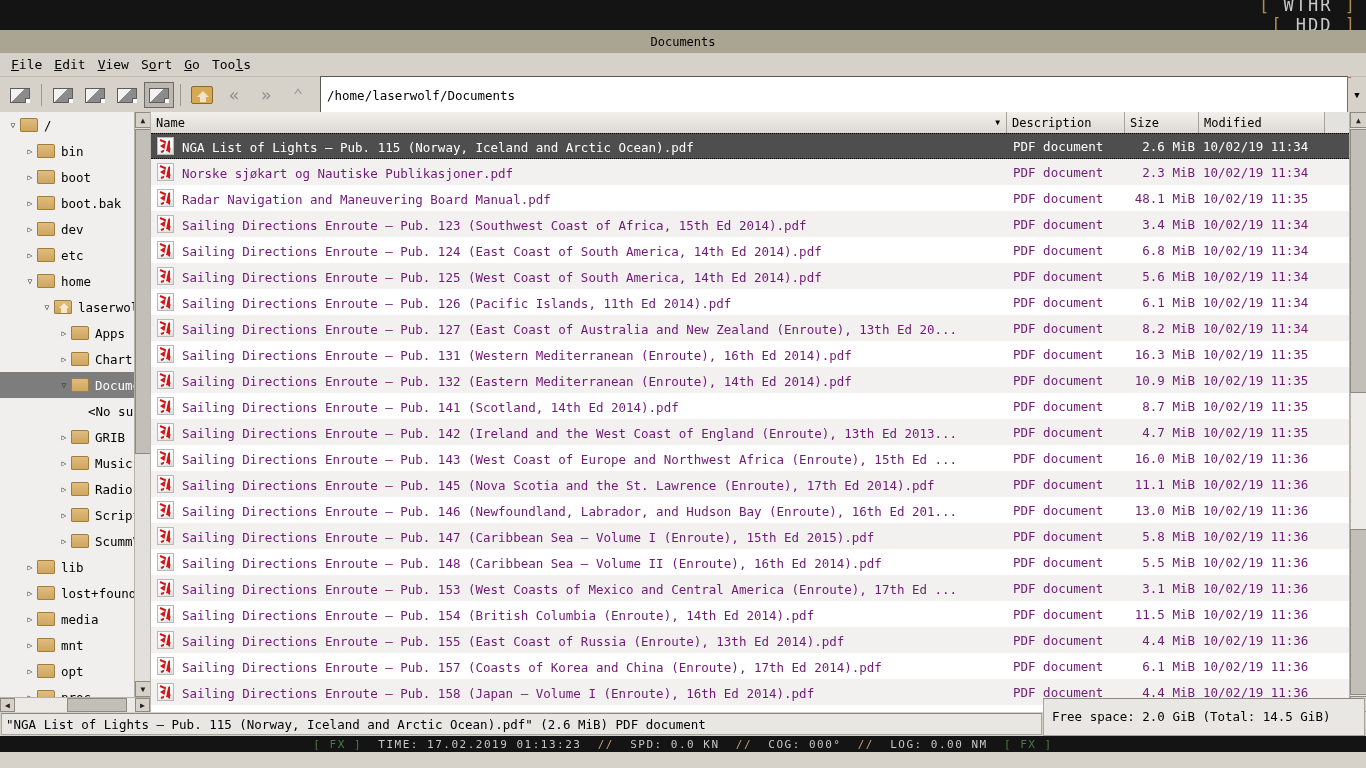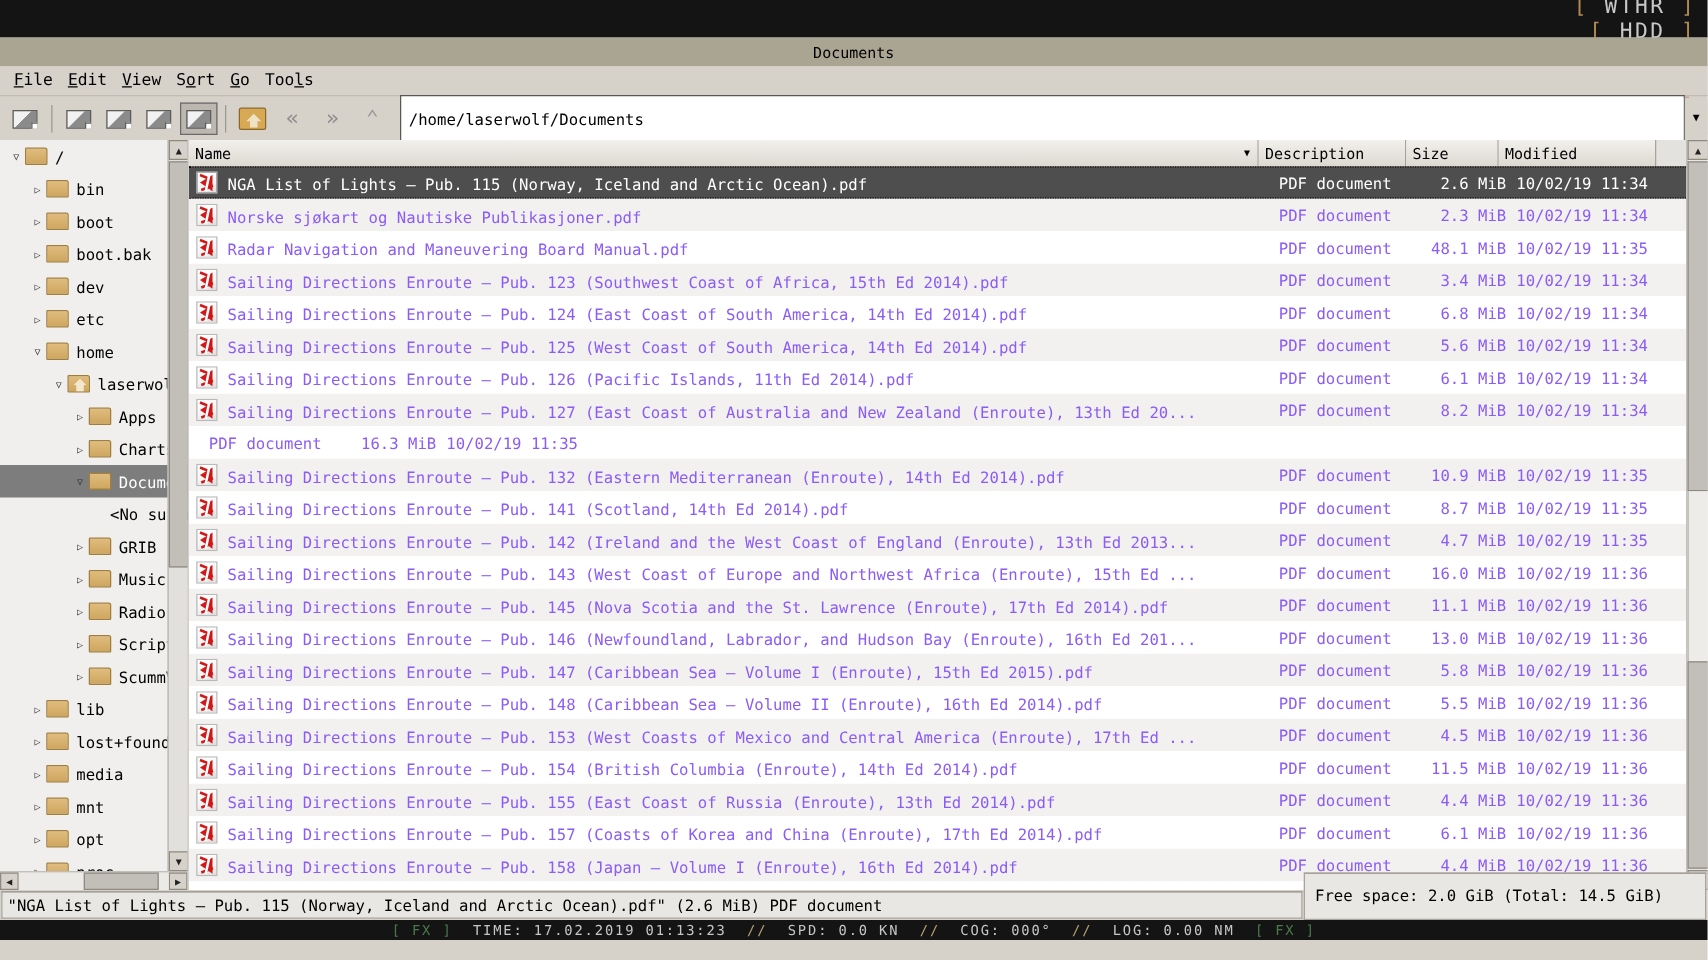--- a/index.html
+++ b/index.html
@@ -174,29 +174,29 @@
     padding-left:5px;cursor:pointer;
     background:linear-gradient(180deg,#f2f0ec 0%,#ddd9d2 100%);
   }
   .hcell .sortarrow{margin-left:auto;margin-right:6px;font-size:8px;}
   .c-name{width:856px;}
   .c-desc{width:118px;}
   .c-size{width:74px;}
   .c-mod{width:126px;}
   .rows{position:absolute;left:0;top:21px;right:17px;bottom:0;overflow:hidden;}
   .frow{
-    display:flex;height:26px;align-items:center;font-size:12.5px;color:#8b5cf6;
+    display:flex;height:26px;align-items:center;font-size:12.5px;color:#701a75;
     cursor:pointer;box-sizing:border-box;
     font-family:"DejaVu Sans Mono","Liberation Mono",monospace;
   }
   .frow.odd{background:#ffffff;}
   .frow.even{background:#f2f1ef;}
   .frow.selected{background:#4e4e4e;color:#ffffff;border-top:1px dotted #000;border-bottom:1px dotted #000;}
   .fname{width:856px;display:flex;align-items:flex-end;overflow:hidden;white-space:nowrap;padding-left:6px;box-sizing:border-box;}
-  .fdesc{width:118px;padding-left:6px;box-sizing:border-box;white-space:nowrap;margin-left:10px;}
+  .fdesc{width:118px;padding-left:6px;box-sizing:border-box;white-space:nowrap;}
   .fsize{width:74px;text-align:right;padding-right:4px;box-sizing:border-box;white-space:nowrap;}
   .fmod{width:126px;padding-left:4px;box-sizing:border-box;white-space:nowrap;}
   .pdficon{
     width:17px;height:18px;flex:0 0 17px;margin-right:8px;position:relative;
     background:linear-gradient(160deg,#ffffff 0%,#f4f4f4 60%,#dcdcdc 100%);
     border:1px solid #b9b9b9;box-sizing:border-box;overflow:hidden;
   }
   .pdficon .a1{
     position:absolute;left:2px;top:2px;width:0;height:0;
     border-top:6px solid transparent;border-bottom:7px solid transparent;
@@ -573,20 +573,29 @@
                 <span class="a3"></span>
                 <span class="a4"></span>
               </span>
               <span>Sailing Directions Enroute – Pub. 127 (East Coast of Australia and New Zealand (Enroute), 13th Ed 20...</span>
             </div>
             <div class="fdesc">PDF document</div>
             <div class="fsize">8.2 MiB</div>
             <div class="fmod">10/02/19 11:34</div>
           </div>
           <div class="frow odd">
+            <div class="fname">
+              <span class="pdficon">
+                <span class="a1"></span>
+                <span class="a2"></span>
+                <span class="a3"></span>
+                <span class="a4"></span>
+              </span>
+              <span>Sailing Directions Enroute – Pub. 131 (Western Mediterranean (Enroute), 16th Ed 2014).pdf</span>
+            </div>
             <div class="fdesc">PDF document</div>
             <div class="fsize">16.3 MiB</div>
             <div class="fmod">10/02/19 11:35</div>
           </div>
           <div class="frow even">
             <div class="fname">
               <span class="pdficon">
                 <span class="a1"></span>
                 <span class="a2"></span>
                 <span class="a3"></span>
@@ -700,21 +709,21 @@
             <div class="fname">
               <span class="pdficon">
                 <span class="a1"></span>
                 <span class="a2"></span>
                 <span class="a3"></span>
                 <span class="a4"></span>
               </span>
               <span>Sailing Directions Enroute – Pub. 153 (West Coasts of Mexico and Central America (Enroute), 17th Ed ...</span>
             </div>
             <div class="fdesc">PDF document</div>
-            <div class="fsize">4.5 MiB</div>
+            <div class="fsize">3.1 MiB</div>
             <div class="fmod">10/02/19 11:36</div>
           </div>
           <div class="frow odd">
             <div class="fname">
               <span class="pdficon">
                 <span class="a1"></span>
                 <span class="a2"></span>
                 <span class="a3"></span>
                 <span class="a4"></span>
               </span>

